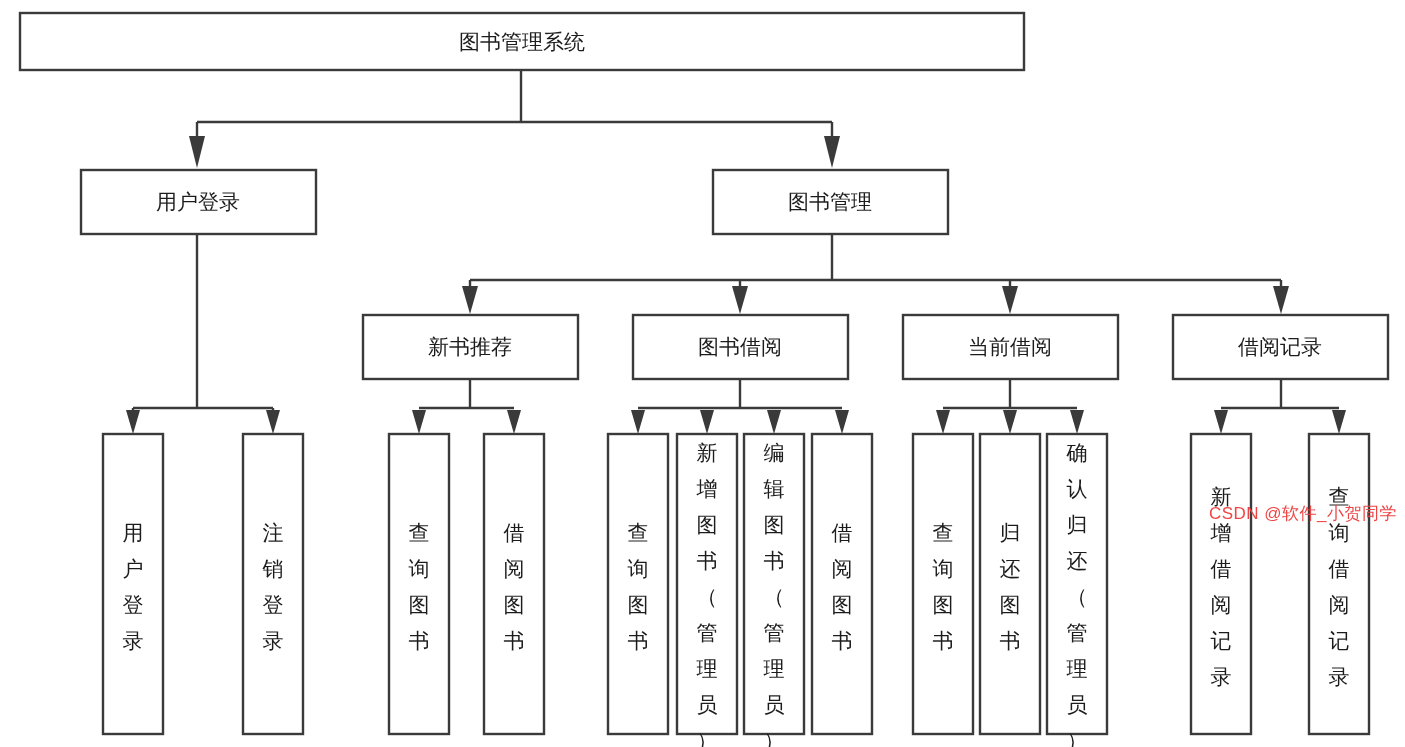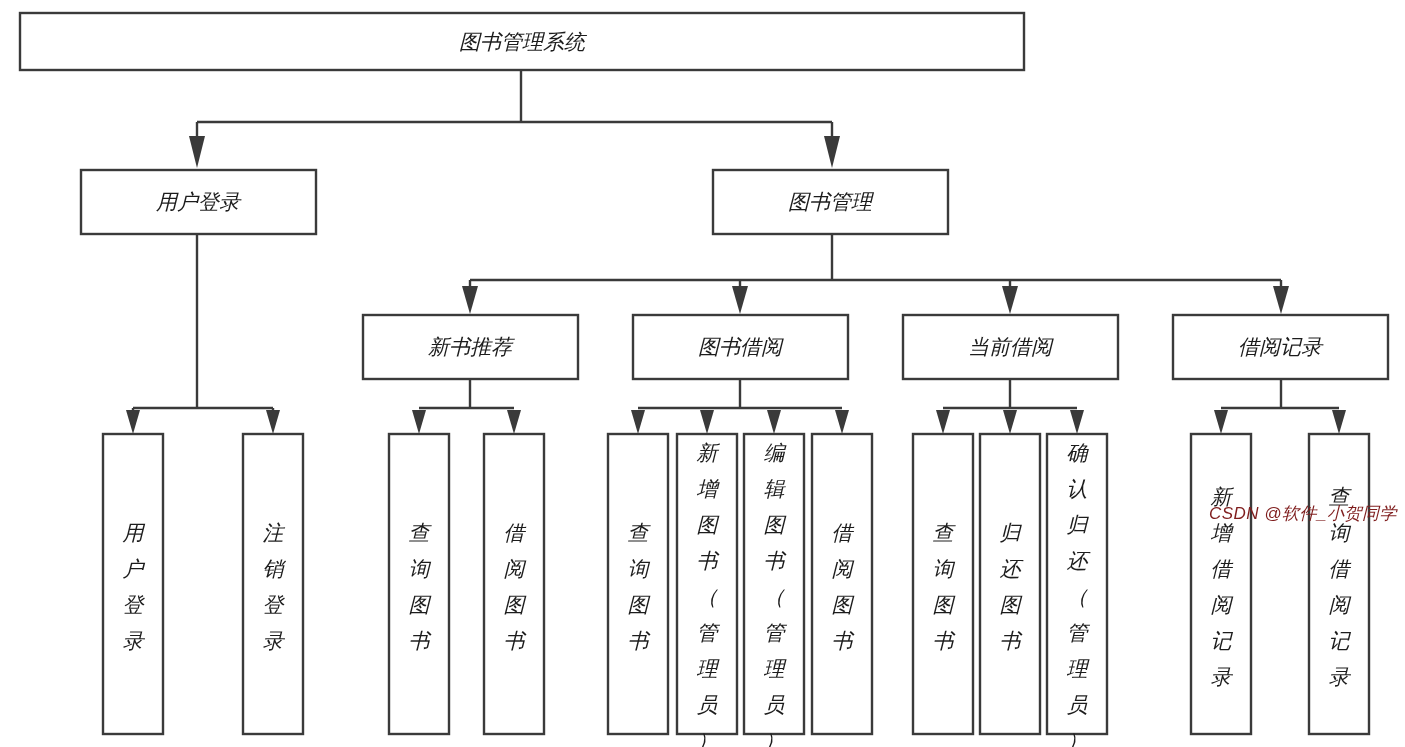--- a/index.html
+++ b/index.html
@@ -11,21 +11,20 @@
     width: 1405px;
     height: 747px;
     font-family: "Liberation Sans", "DejaVu Sans", sans-serif;
     overflow: hidden;
   }
   #diagram-root {
     position: relative;
     width: 1405px;
     height: 531px;
     background: #ffffff;
-    font-style: italic;
   }
   svg#flow {
     position: absolute;
     left: 0;
     top: 0;
     width: 1405px;
     height: 747px;
     display: block;
   }
   .node-box {
@@ -55,21 +54,21 @@
     font-size: 21px;
     fill: #1c1c1c;
     text-anchor: middle;
   }
   .watermark {
     position: absolute;
     right: 8px;
     bottom: 6px;
     font-family: "Liberation Sans", "DejaVu Sans", sans-serif;
     font-size: 17px;
-    color: #7f1d1d;
+    color: #ef4444;
     letter-spacing: 0.5px;
     white-space: nowrap;
     pointer-events: none;
   }
 </style>
 </head>
 <body>
 
 <div id="diagram-root">
 

